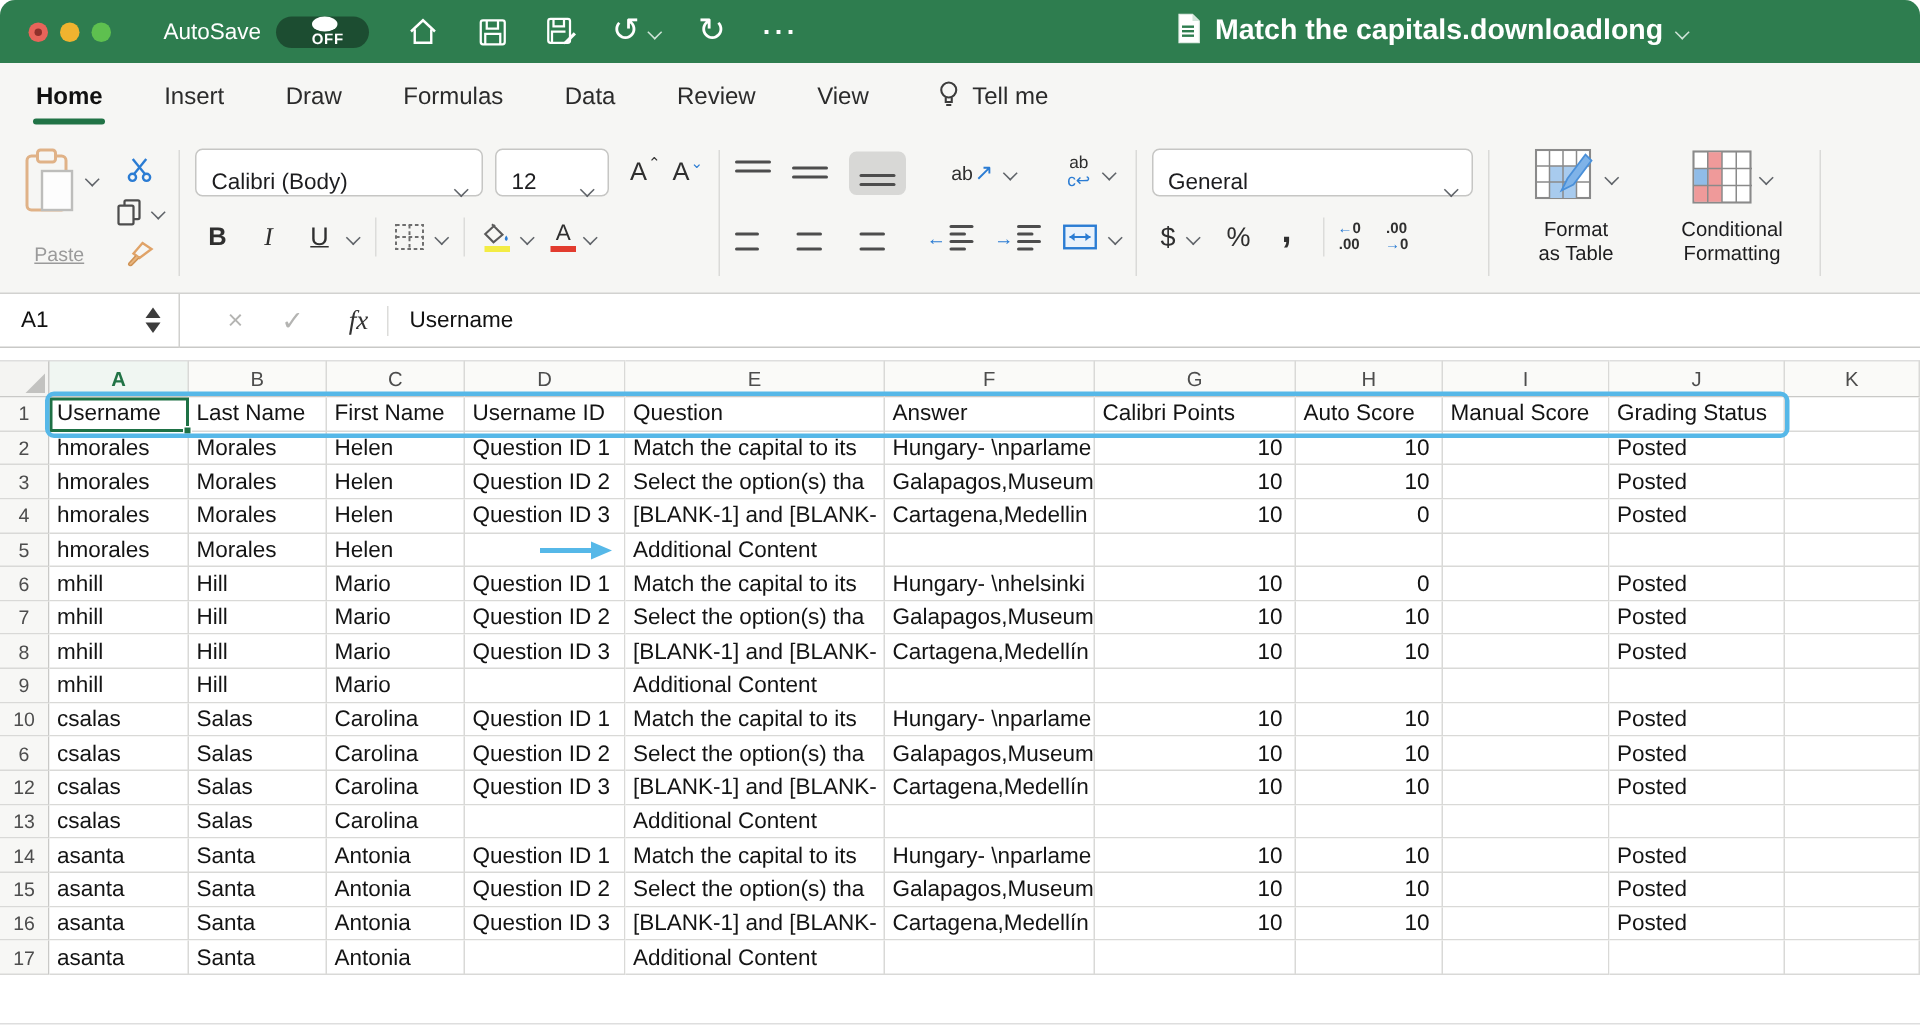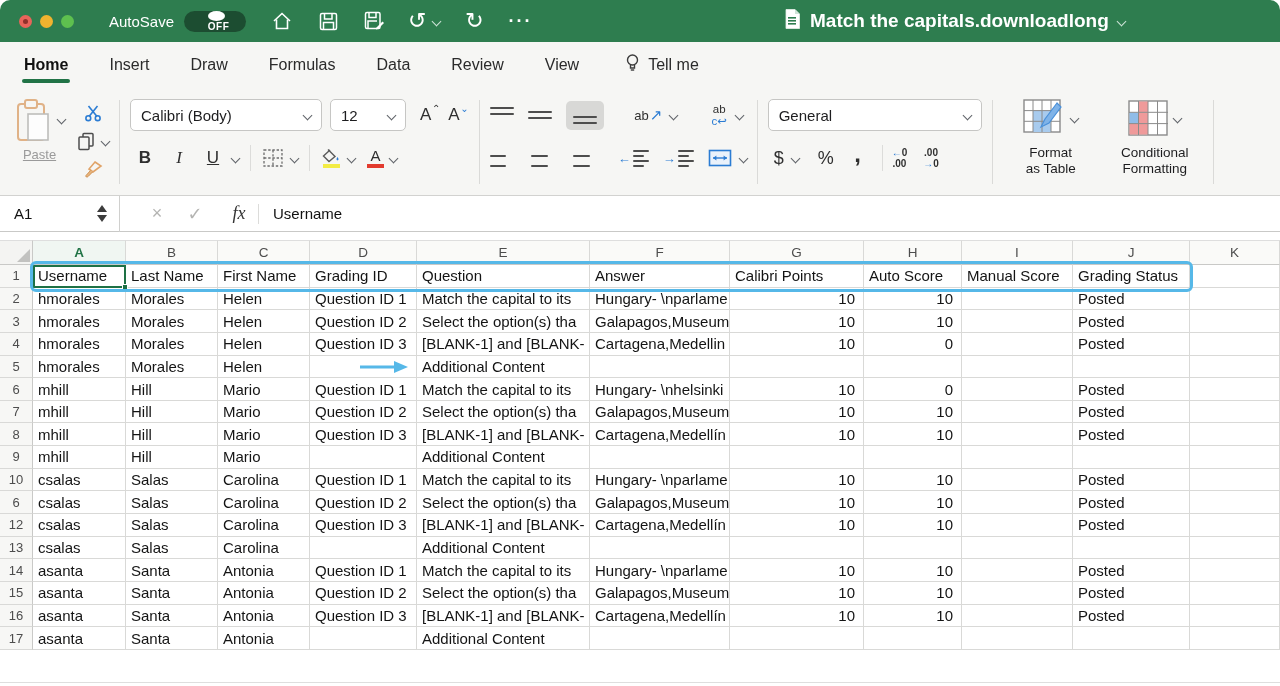--- a/index.html
+++ b/index.html
@@ -43,30 +43,30 @@
   .ribbon { position:absolute; left:0; top:88px; width:1280px; height:108px; background:#f6f6f4;
     border-bottom:1px solid #d2d2d0; display:flex; padding:10px 4px 0 14px; }
   .vsep { width:1px; background:#dadad8; height:84px; margin:2px 10px 0 10px; flex:none; }
   .rgroup { display:flex; flex:none; }
   .iconbtn { display:flex; align-items:center; justify-content:center; border-radius:5px; cursor:default; }
   .blue { color:#2b7cd3; }
 
   
   .pastecol { display:flex; flex-direction:column; align-items:center; margin-right:12px; }
   .pastebtn { display:flex; align-items:flex-start; }
-  .pastelabel { font-size:13px; color:#9a9a9a; margin-top:3px;text-decoration:underline; }
+  .pastelabel { font-size:13px; color:#9a9a9a; margin-top:18px;text-decoration:underline; }
   .clipcol { display:flex; flex-direction:column; justify-content:space-between; height:86px; padding:2px 0; }
   .clipcol .iconbtn { height:26px; }
 
   
   .fontgrp { display:flex; flex-direction:column; }
   .grow1 { display:flex; align-items:center; height:34px; gap:8px; }
   .grow2 { display:flex; align-items:center; height:34px; margin-top:9px; gap:4px; }
   .select { background:#fff; border:1px solid #c6c6c4; border-radius:5px; height:32px; display:flex;
-    align-items:center; padding:0 10px; font-size:15px; color:#1d1d1f; justify-content:space-between; }
+    align-items:flex-end; padding:0 10px; font-size:15px; color:#1d1d1f; justify-content:space-between; }
   .fname-sel { width:192px; } .fsize-sel { width:76px; } .numfmt-sel { width:214px; }
   .fmtbtn { font-size:17px; color:#2f2f2f; width:30px; height:30px; display:flex; align-items:center; justify-content:center; }
   .az { font-size:17px; color:#2f2f2f; position:relative; padding-right:9px; }
   .az sup { position:absolute; top:-2px; right:0; font-size:10px; color:#2f2f2f; }
   .az sup.blue { color:#2b7cd3; }
   .underbar { display:inline-block; width:17px; height:4px; margin-top:1px; }
   .stack { display:flex; flex-direction:column; align-items:center; line-height:1; }
   .msep { width:1px; height:26px; background:#dcdcda; margin:0 7px; }
 
   
@@ -487,21 +487,21 @@
           <div class="colhdr" style="width: 117px;">J</div>
           <div class="colhdr" style="width: 90px;">K</div>
         </div>
     </div>
     <div class="grid" id="grid">
         <div class="grow">
           <div class="rowhdr">1</div>
           <div class="cell" style="width: 93px;">Username</div>
           <div class="cell" style="width: 92px;">Last Name</div>
           <div class="cell" style="width: 92px;">First Name</div>
-          <div class="cell" style="width: 107px;">Grading ID</div>
+          <div class="cell" style="width: 107px;">Username ID</div>
           <div class="cell" style="width: 173px;">Question</div>
           <div class="cell" style="width: 140px;">Answer</div>
           <div class="cell" style="width: 134px;">Calibri Points</div>
           <div class="cell" style="width: 98px;">Auto Score</div>
           <div class="cell" style="width: 111px;">Manual Score</div>
           <div class="cell" style="width: 117px;">Grading Status</div>
           <div class="cell" style="width: 90px;"></div>
         </div>
         <div class="grow">
           <div class="rowhdr">2</div>

